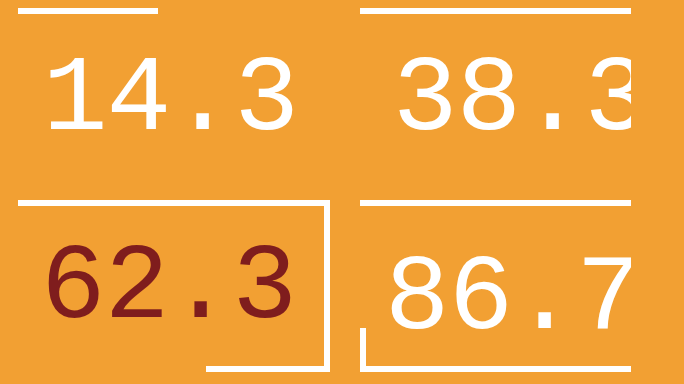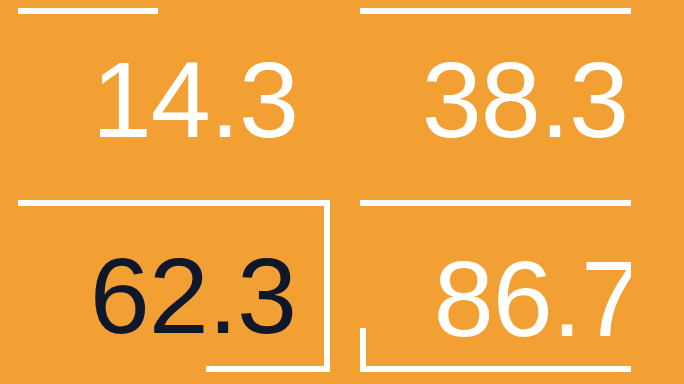--- a/index.html
+++ b/index.html
@@ -7,21 +7,21 @@
     margin: 0;
     padding: 0;
     background: #f2a033;
   }
   #stage {
     position: relative;
     width: 631px;
     height: 384px;
     background: var(--bg, #f2a033);
     overflow: hidden;
-    font-family: Liberation Sans, sans-serif;
+    font-family: Liberation Mono, monospace;
   }
 
   .tile {
     position: absolute;
     width: 342px;
     height: 192px;
   }
   .tile-tl { left: 0;   top: 0; }
   .tile-tr { left: 342px; top: 0; }
   .tile-bl { left: 0;   top: 192px; }
@@ -35,21 +35,21 @@
     transform: translateY(-50%);
     color: #ffffff;
     font-size: 108px;
     line-height: 1;
     font-weight: 400;
     letter-spacing: -1px;
     white-space: nowrap;
     text-align: right;
   }
   .tile-tl .value { right: 44px; top: 52%; }
-  .tile-tr .value { right: 56px; top: 52%; }
+  .tile-tr .value { right: 36px; top: 52%; }
   .tile-bl .value { right: 46px; top: 50%; }
   .tile-br .value { right: 44px; top: 50%; margin-top: 11px; }
 
   
   .rule {
     position: absolute;
     background: #ffffff;
   }
 
   
@@ -83,21 +83,21 @@
   <div class="tile tile-tr">
     <div class="rule tr-top" style="background: rgb(255, 255, 255);"></div>
     <div class="rule tr-right" style="background: rgb(255, 255, 255);"></div>
     <div class="value" style="color: rgb(255, 255, 255);">38.3</div>
   </div>
 
   <div class="tile tile-bl">
     <div class="rule bl-top" style="background: rgb(255, 255, 255);"></div>
     <div class="rule bl-right" style="background: rgb(255, 255, 255);"></div>
     <div class="rule bl-bottom" style="background: rgb(255, 255, 255);"></div>
-    <div class="value" style="color: #0f172a; margin-top: 8px;">62.3</div>
+    <div class="value" style="color: #7f1d1d;">62.3</div>
   </div>
 
   <div class="tile tile-br">
     <div class="rule br-top" style="background: rgb(255, 255, 255);"></div>
     <div class="rule br-right" style="background: rgb(255, 255, 255);"></div>
     <div class="rule br-bottom" style="background: rgb(255, 255, 255);"></div>
     <div class="rule br-left" style="background: rgb(255, 255, 255);"></div>
     <div class="value" style="color: rgb(255, 255, 255);">86.7</div>
   </div>
 

